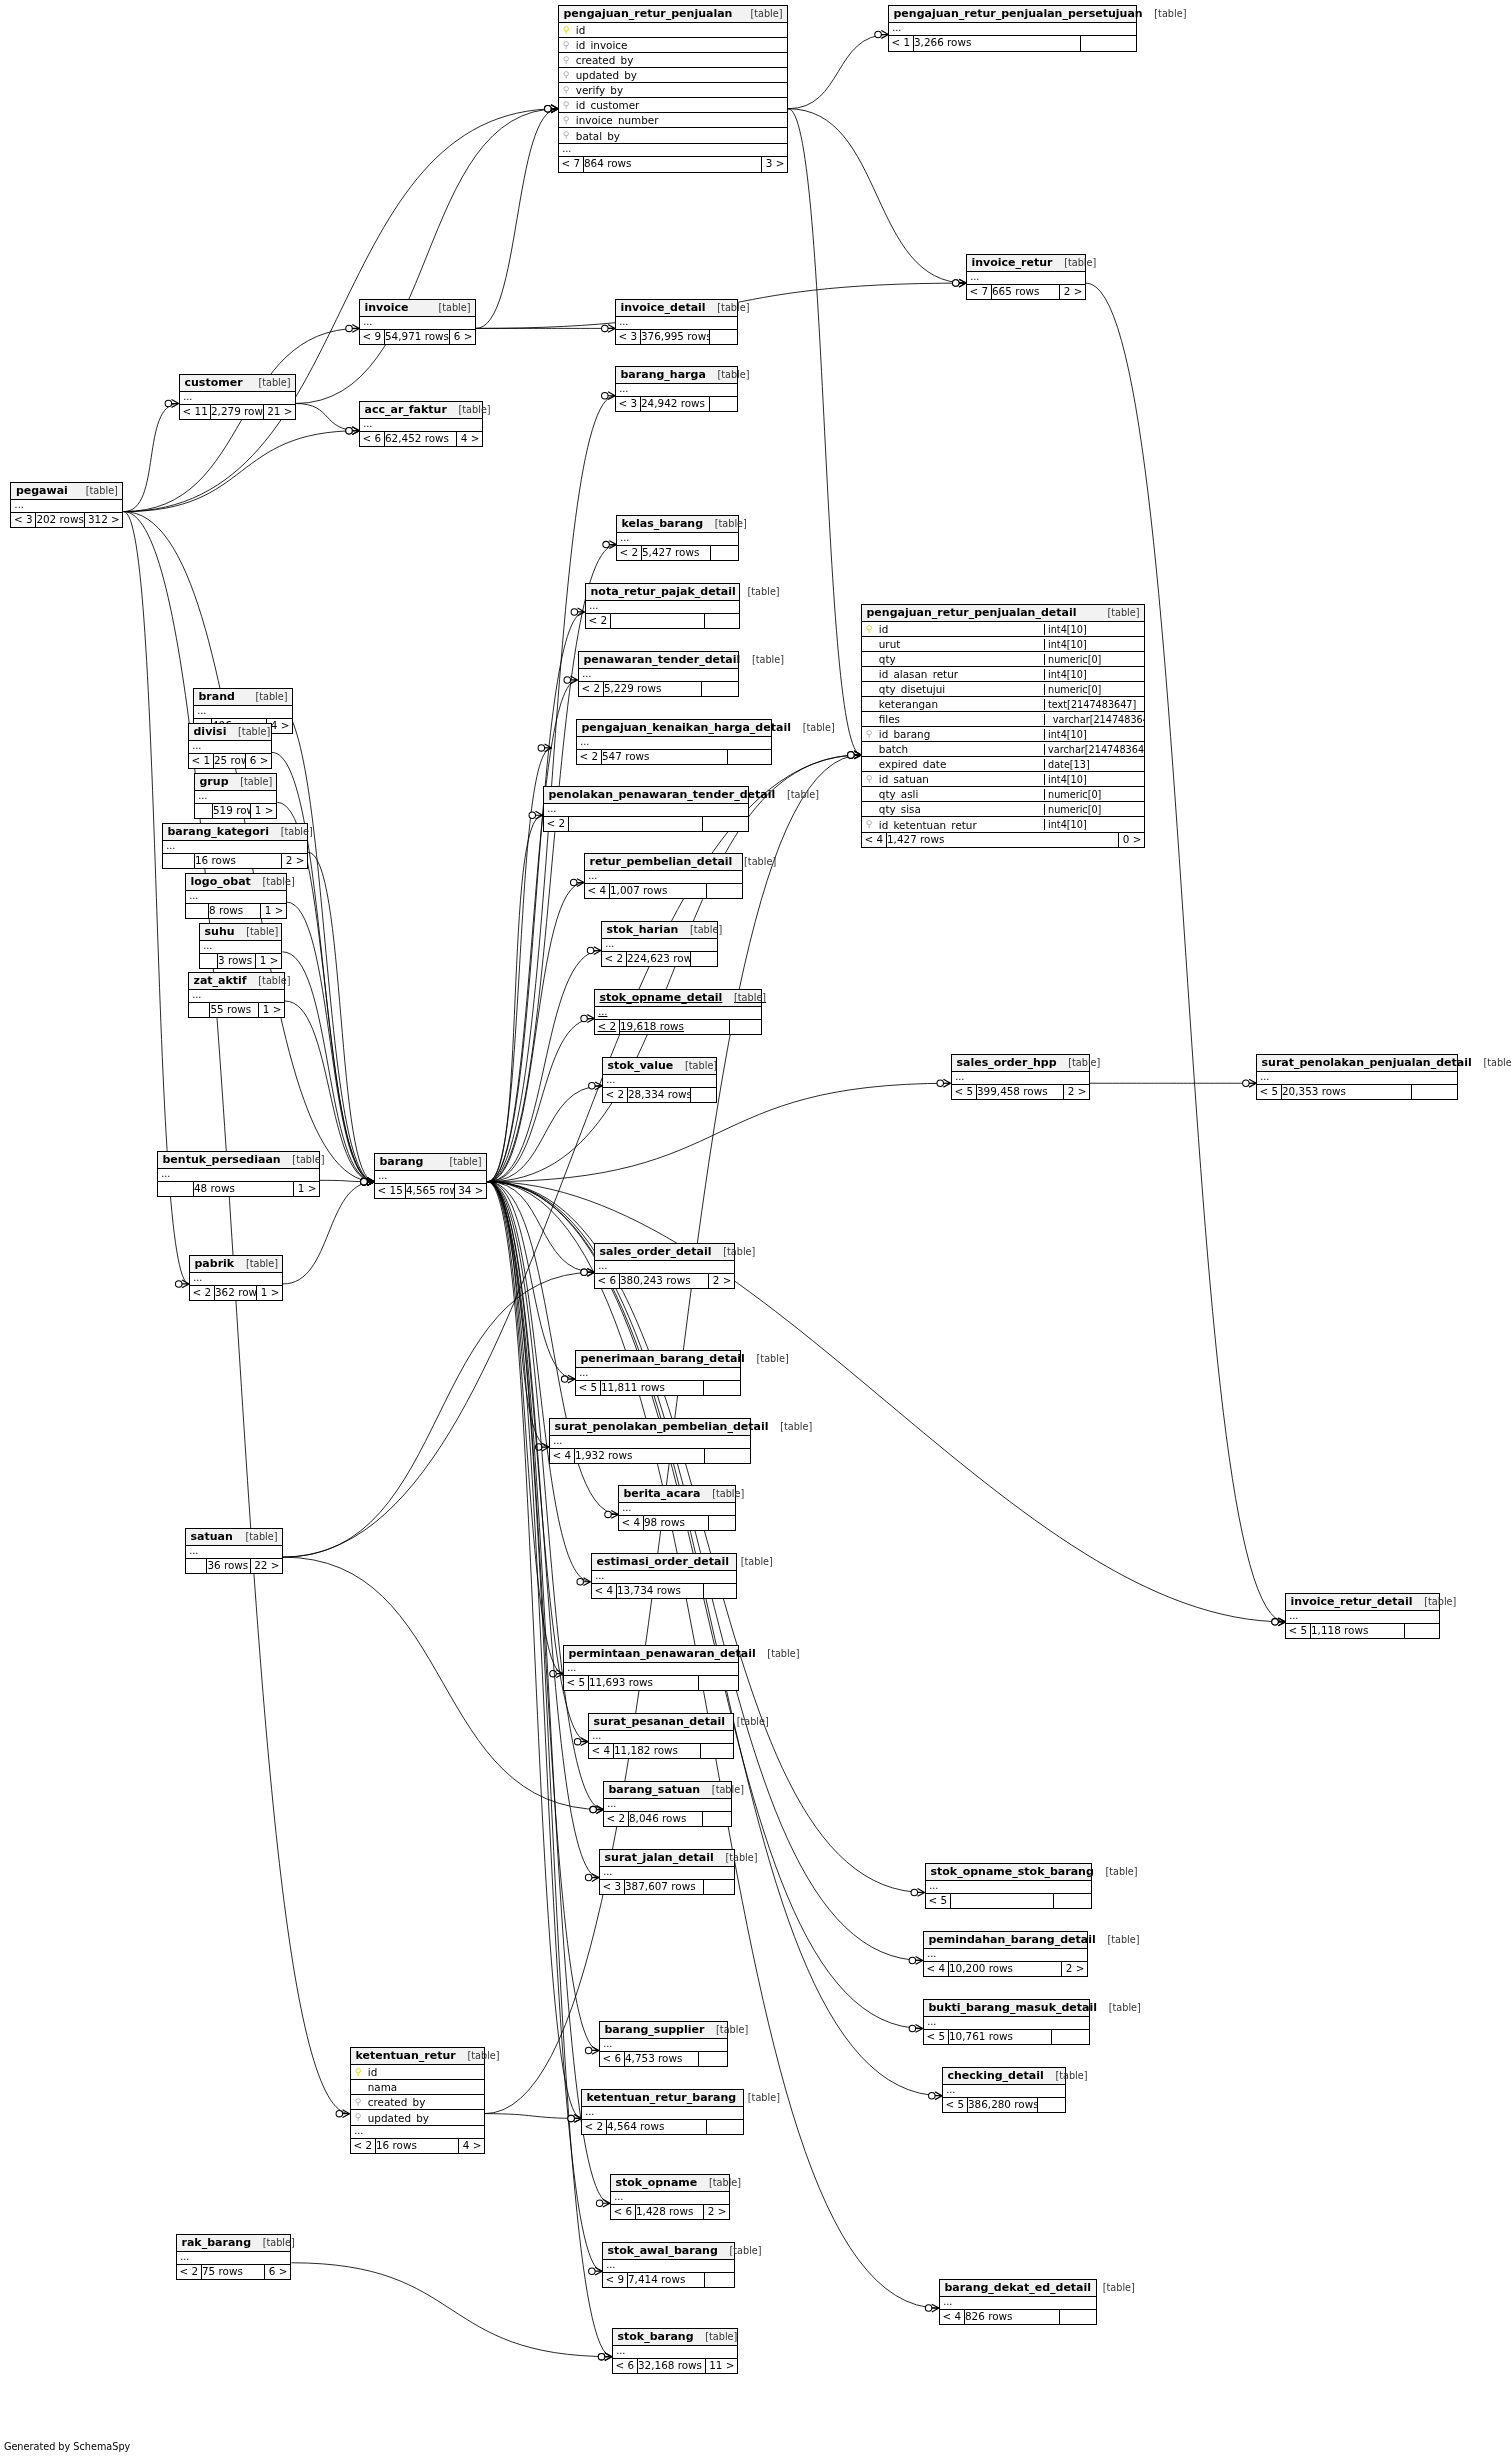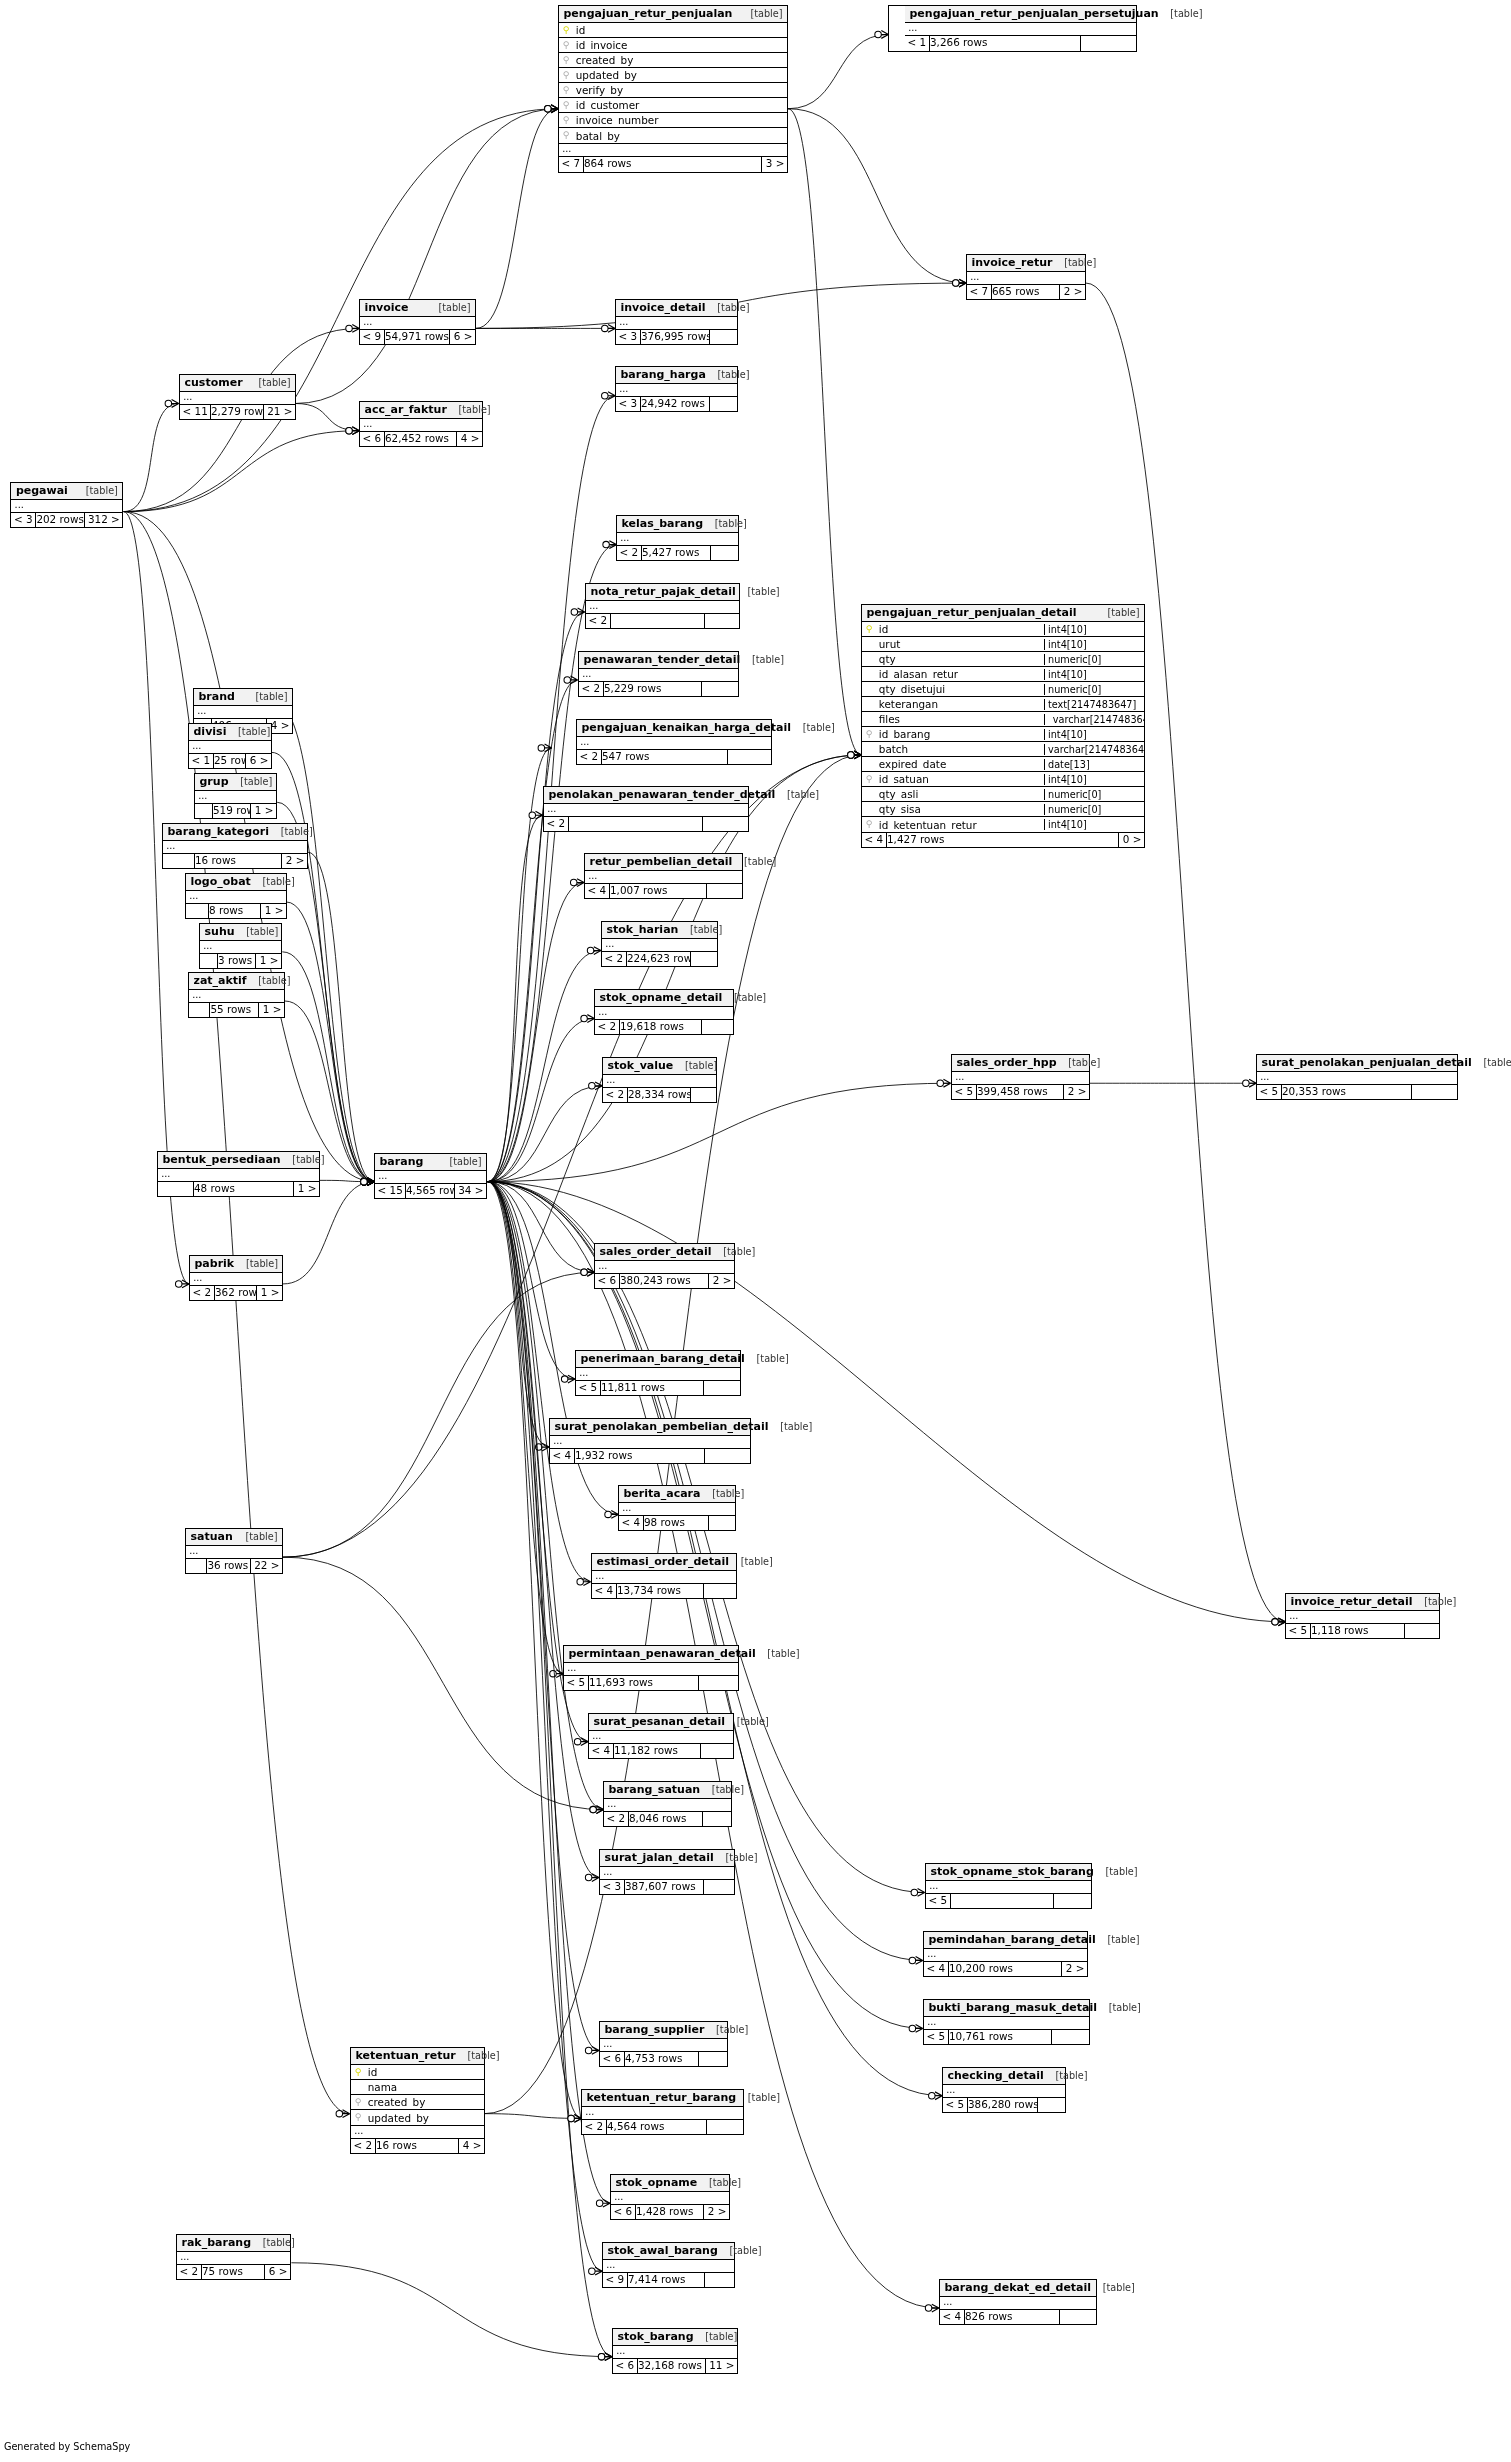--- a/index.html
+++ b/index.html
@@ -398,21 +398,21 @@
             <span class="nm">batal_by</span>
           </div>
         </div>
         <div class="ell">...</div>
         <div class="foot">
           <div class="l" style="width:25px">&lt; 7</div>
           <div class="c">864 rows</div>
           <div class="r" style="width:25px">3 &gt;</div>
         </div>
       </div>
-      <div class="tbl" style="left: 888px; top: 5.2px; width: 249px; padding-left: 16px;">
+      <div class="tbl" style="left: 888px; top: 5.2px; width: 249px;">
         <div class="hdr">
           <span>pengajuan_retur_penjualan_persetujuan</span>
           <span class="tag">[table]</span>
         </div>
         <div class="ell">...</div>
         <div class="foot">
           <div class="l" style="width:25px">&lt; 1</div>
           <div class="c">3,266 rows</div>
           <div class="r" style="width:55px"></div>
         </div>
@@ -578,21 +578,21 @@
           <span>stok_harian</span>
           <span class="tag">[table]</span>
         </div>
         <div class="ell">...</div>
         <div class="foot">
           <div class="l" style="width:25px">&lt; 2</div>
           <div class="c">224,623 rows</div>
           <div class="r" style="width:26px"></div>
         </div>
       </div>
-      <div class="tbl" style="left: 594px; top: 989px; width: 140px;">
+      <div class="tbl" style="left: 594px; top: 989px; width: 168px; text-decoration: underline;">
         <div class="hdr">
           <span>stok_opname_detail</span>
           <span class="tag">[table]</span>
         </div>
         <div class="ell">...</div>
         <div class="foot">
           <div class="l" style="width:25px">&lt; 2</div>
           <div class="c">19,618 rows</div>
           <div class="r" style="width:31px"></div>
         </div>

